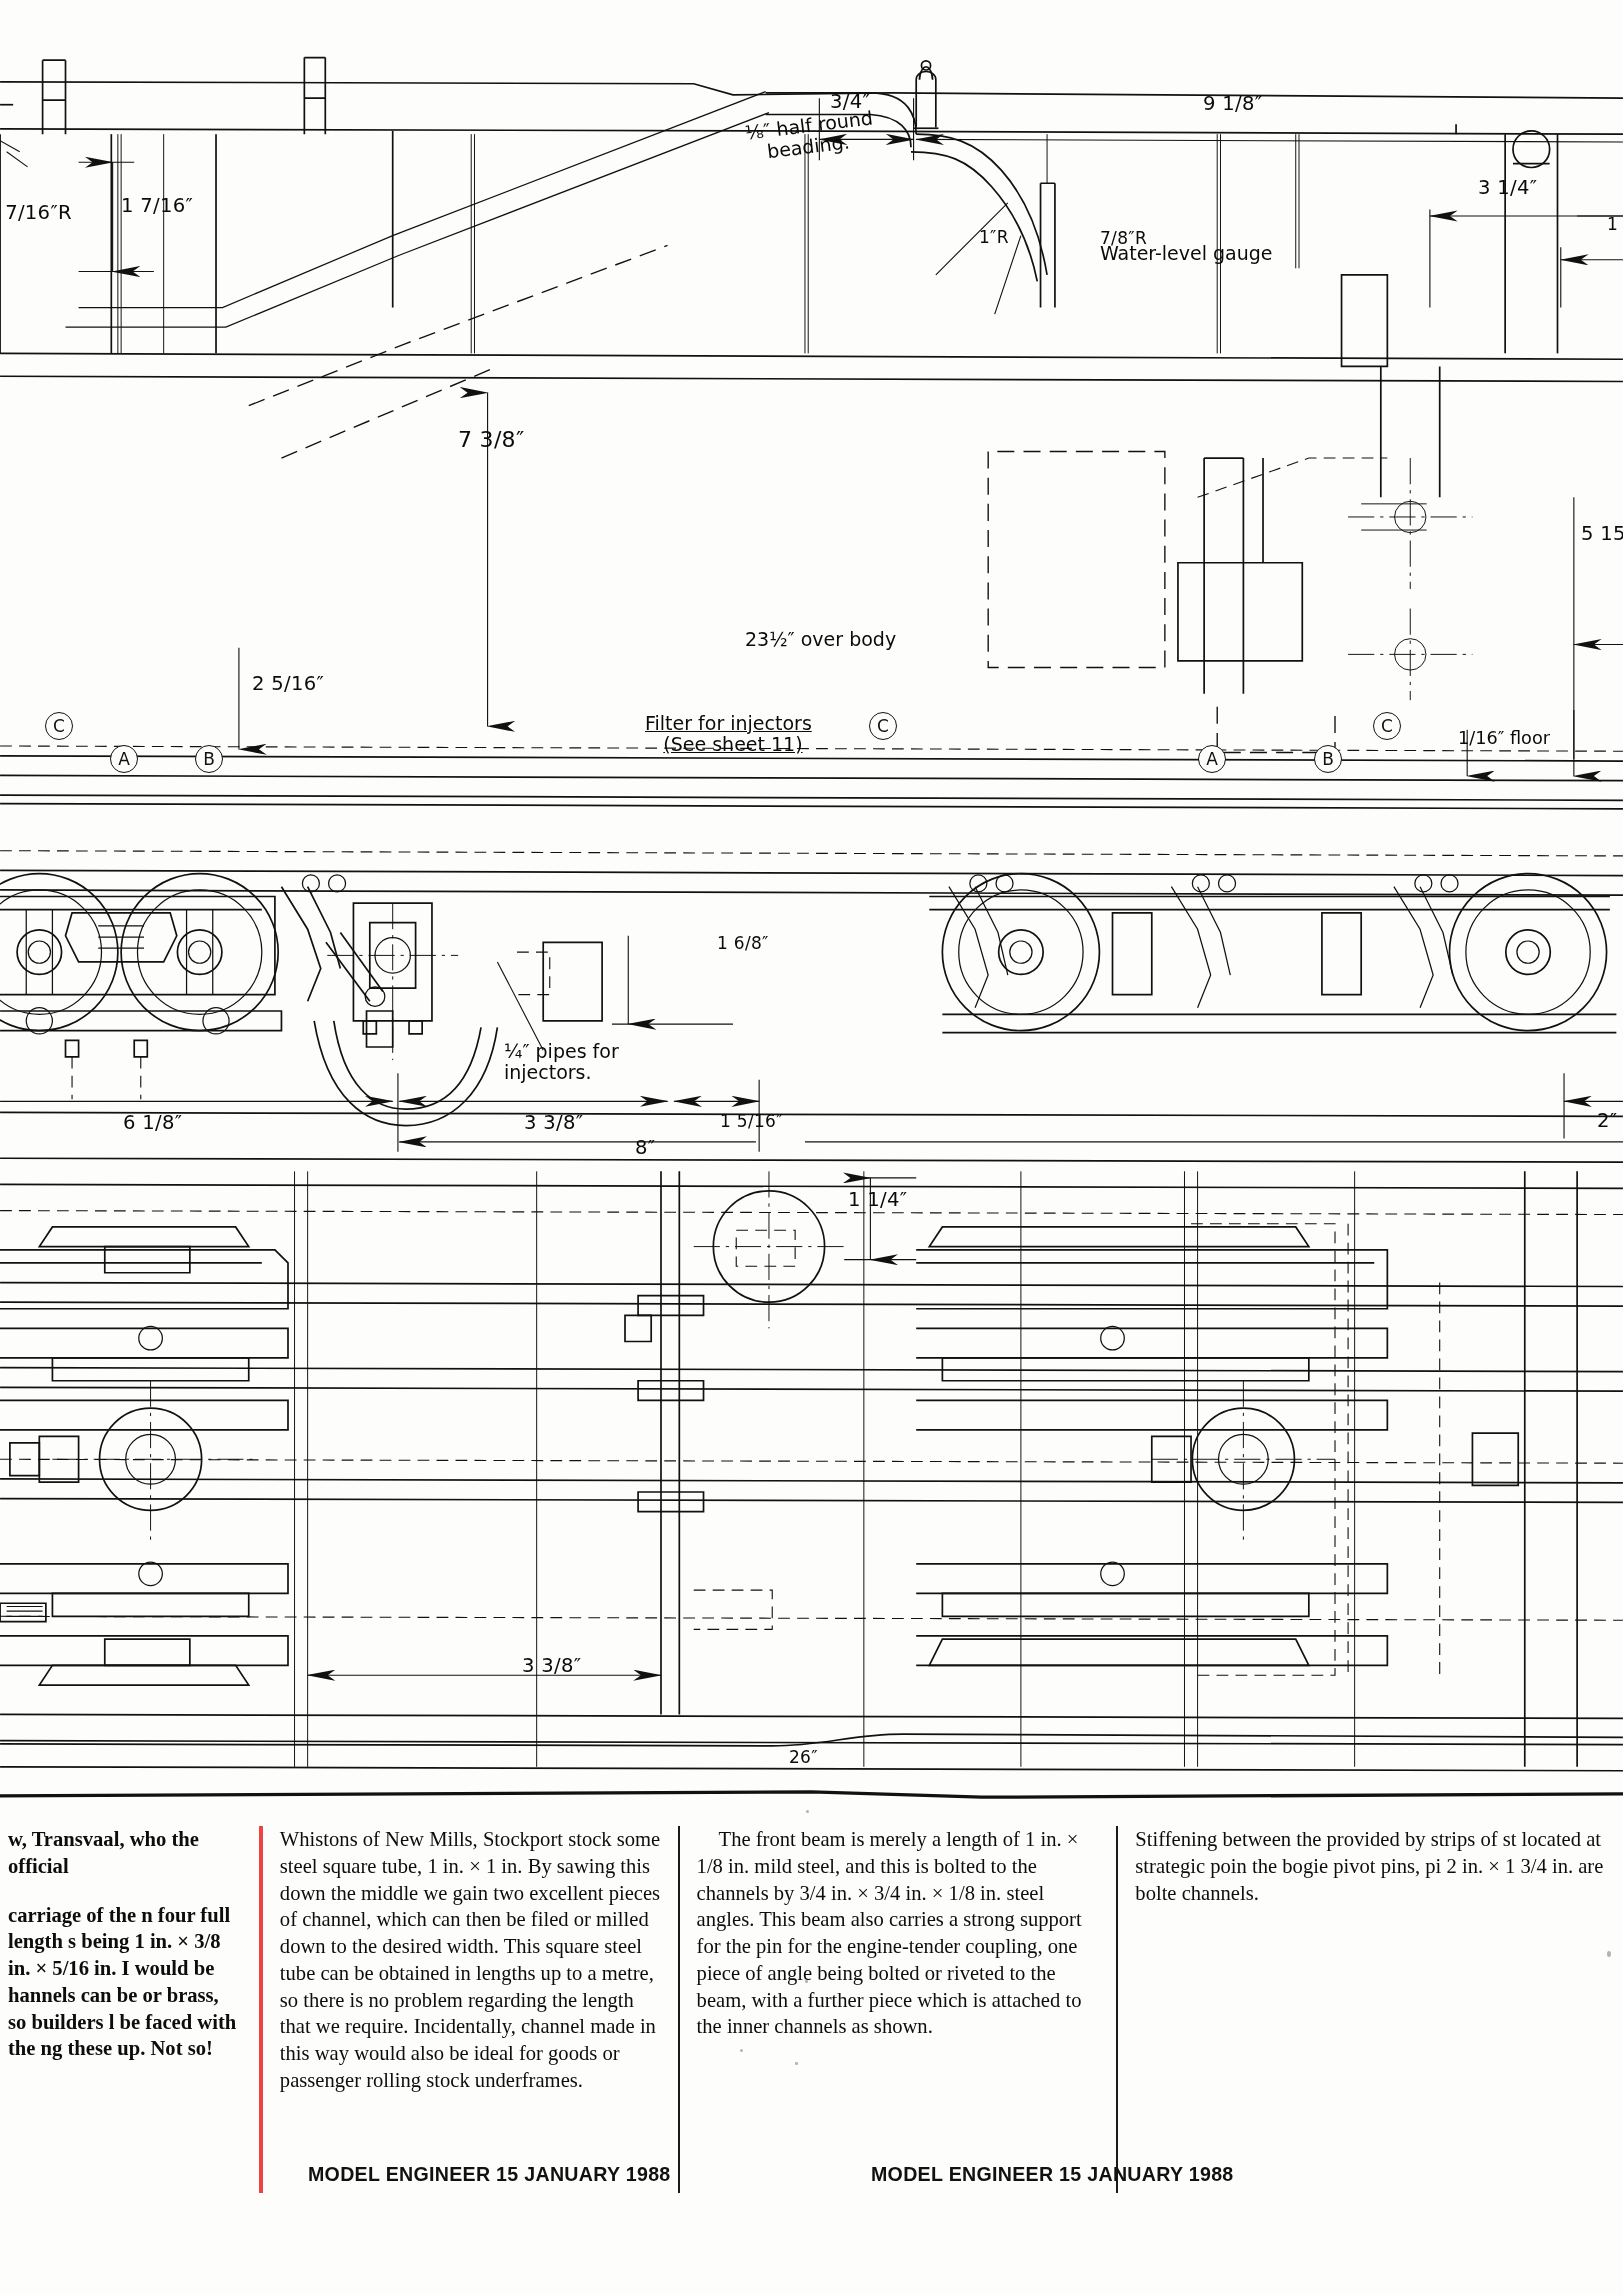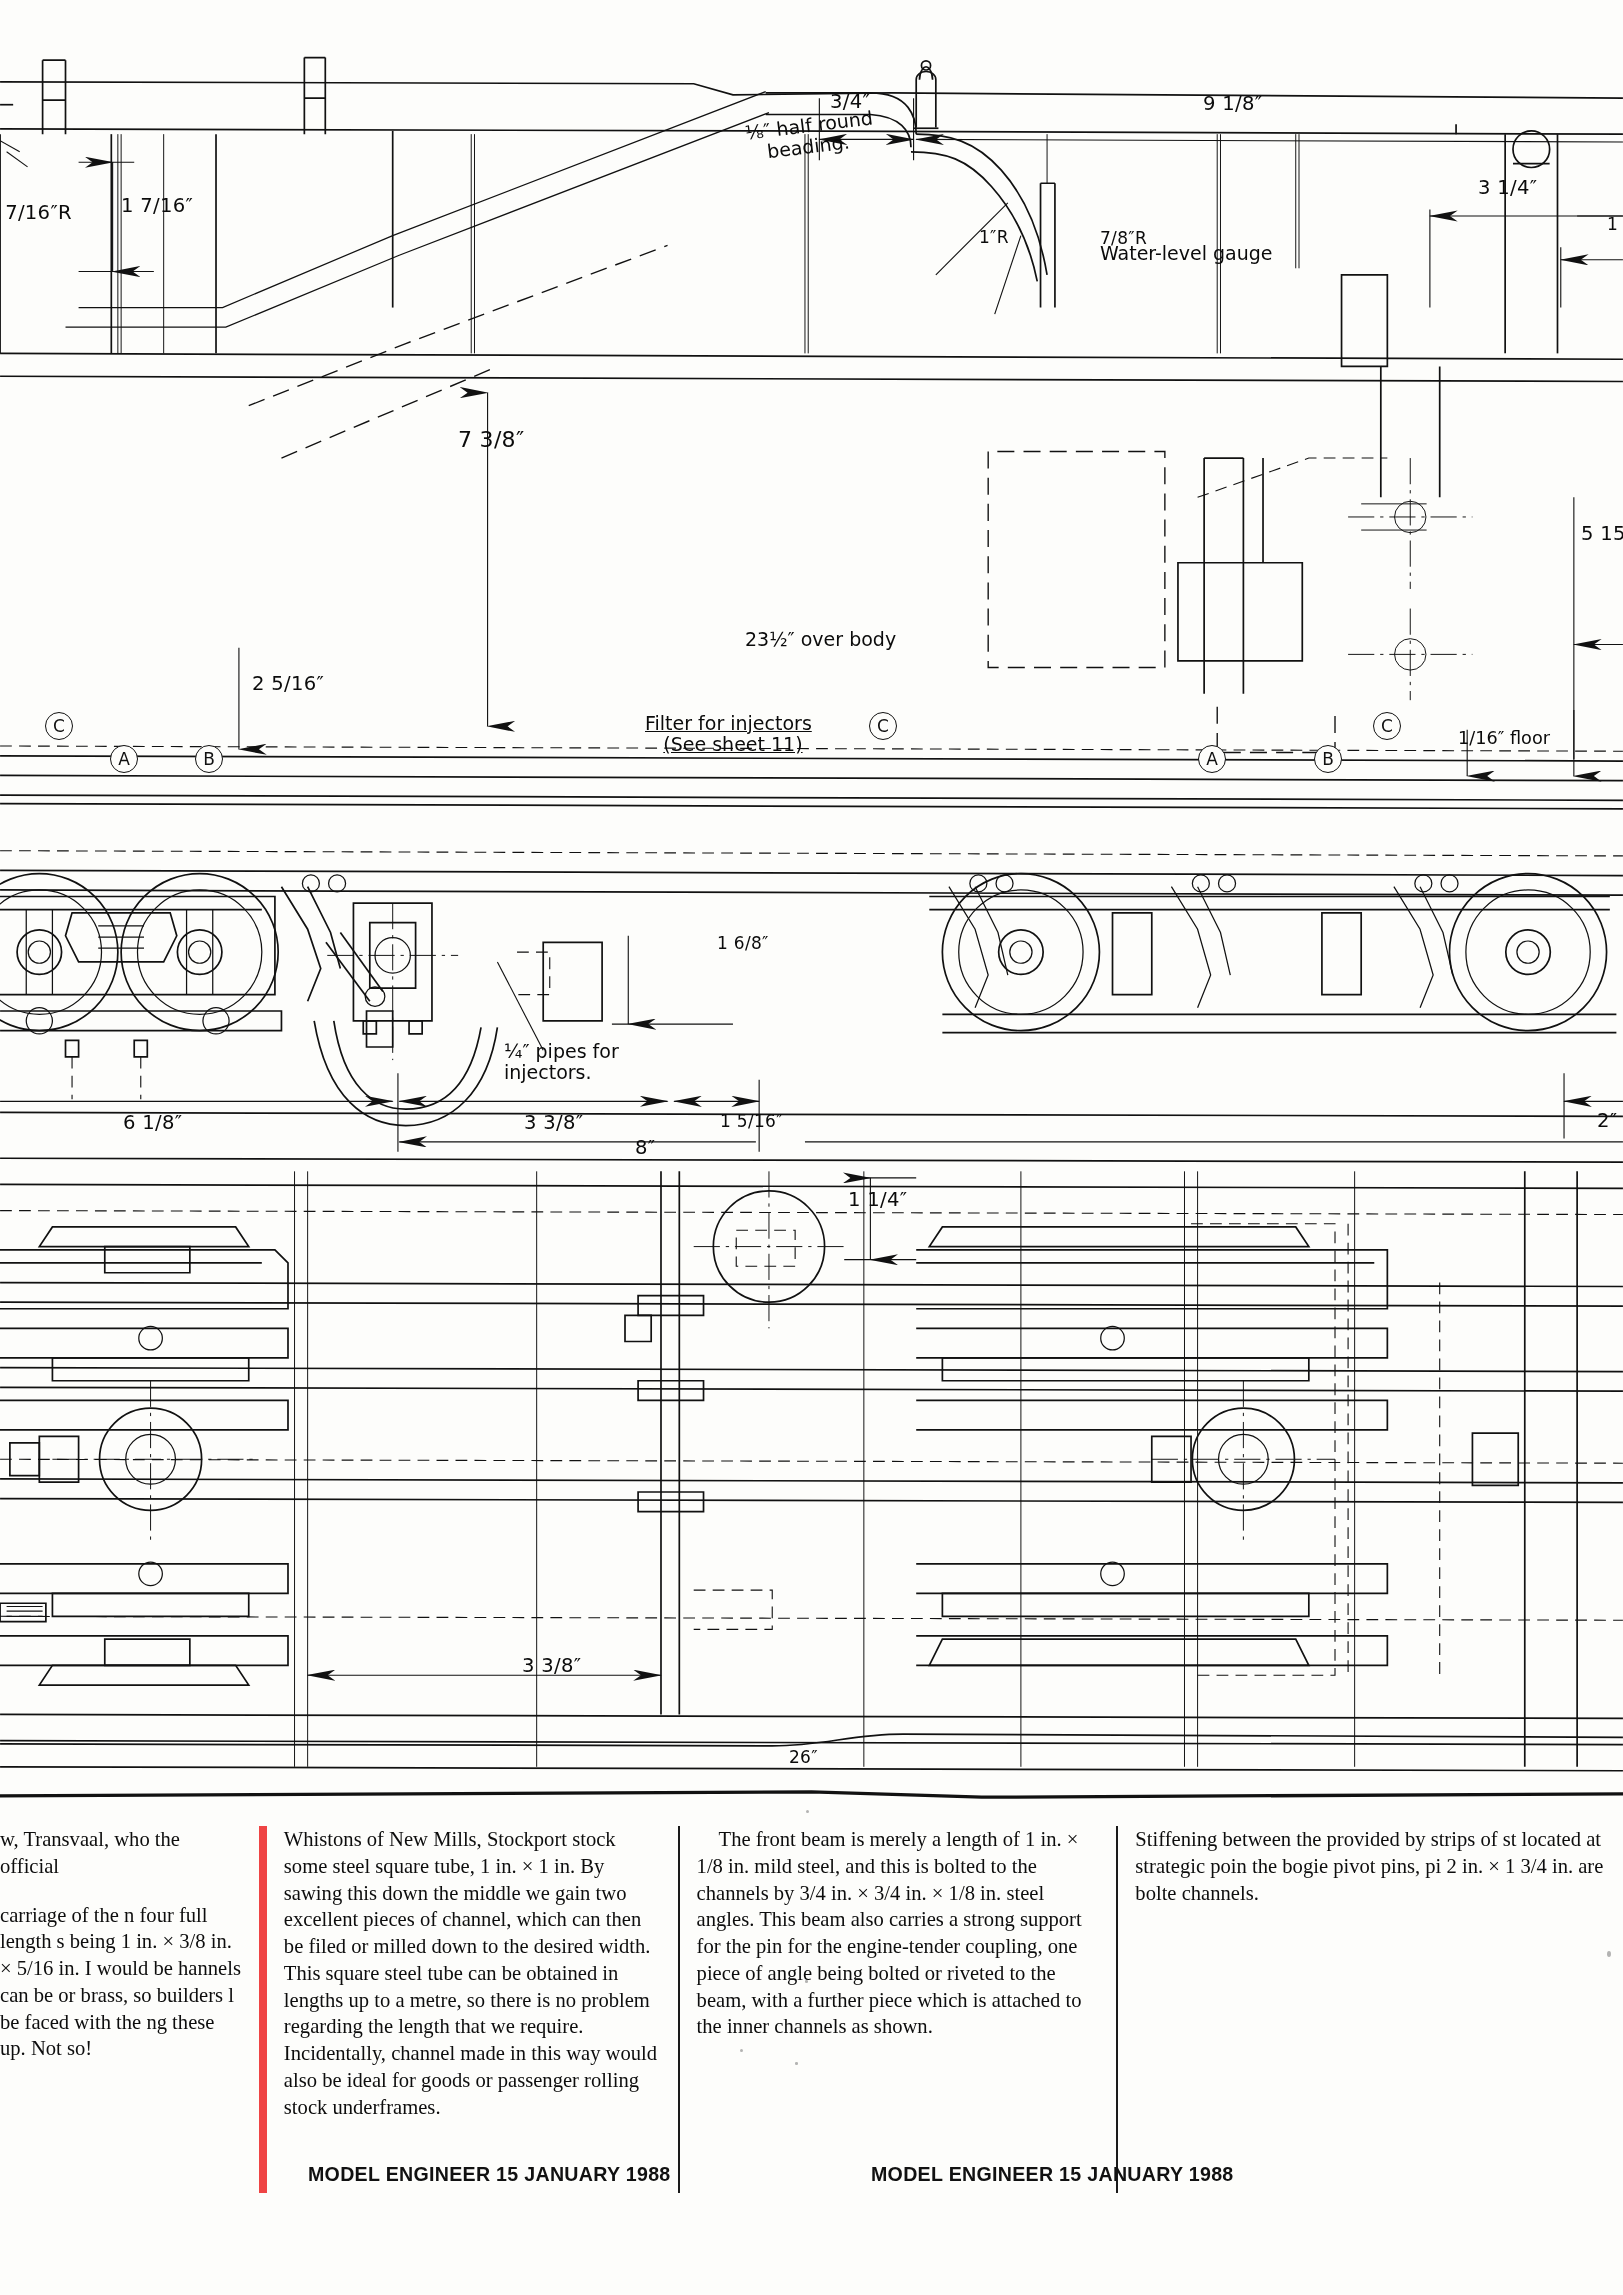--- a/index.html
+++ b/index.html
@@ -58,22 +58,22 @@
   .col{
     position:relative;
     padding:0 17px;
     box-sizing:border-box;
     font-family:"Liberation Serif", serif;
     font-size:20.6px;
     line-height:1.30;
     color:#0d0d0d;
     text-align:left;
   }
-  .col.c1{width:259px;padding-left:0;}
-  .col.c2{width:419px;border-left:8px solid #ef4444;}
+  .col.c1{width:259px;padding-left:8px;font-weight:bold;}
+  .col.c2{width:419px;border-left:4px solid #ef4444;}
   .col.c3{width:439px;border-left:2px solid #1a1a1a;}
   .col.c4{width:507px;border-left:2px solid #1a1a1a;}
   .col p{margin:0 0 0 0;}
   .col p+p{margin-top:0;}
   .indent{text-indent:22px;}
   .footer{
     position:absolute;
     font-family:"Liberation Sans", sans-serif;
     font-weight:600;
     font-size:19.6px;

